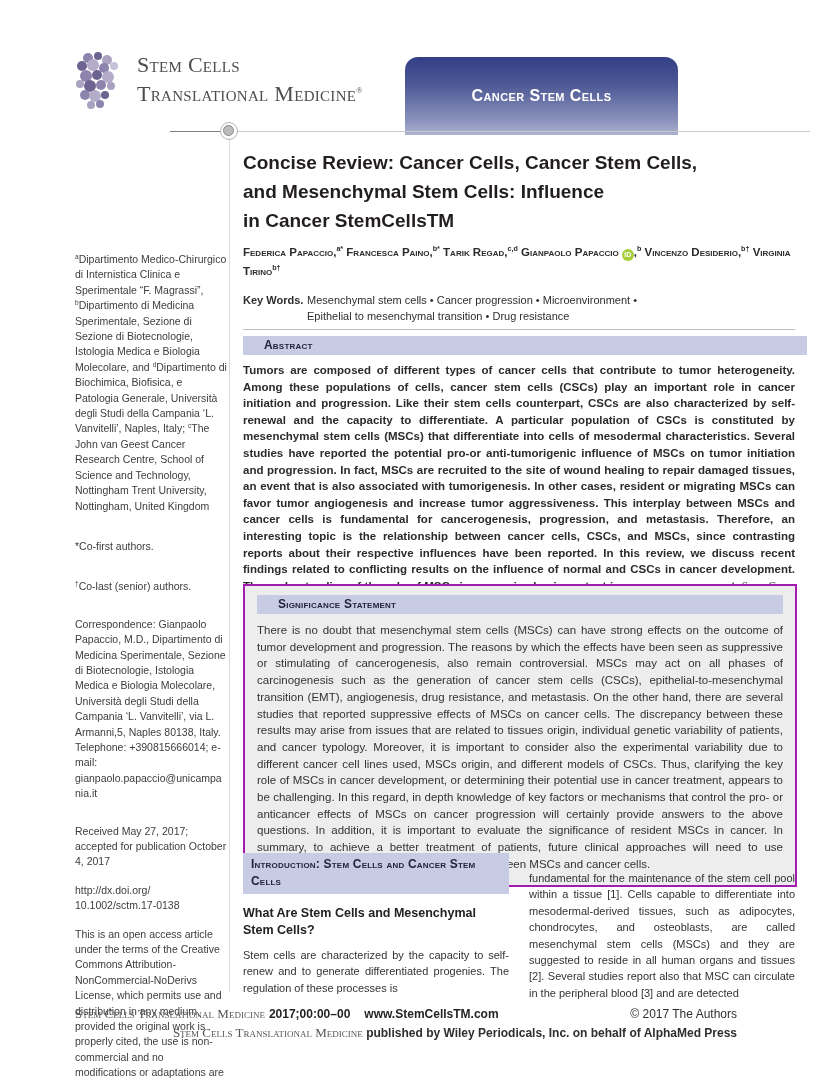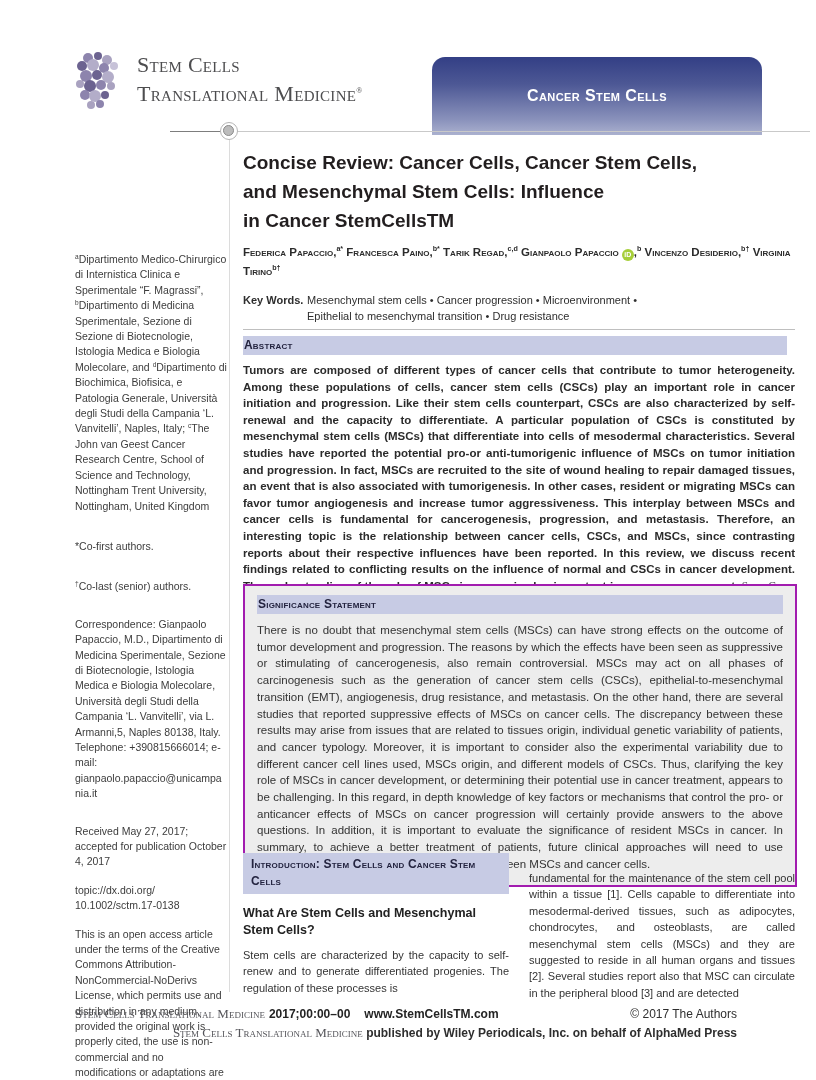--- a/index.html
+++ b/index.html
@@ -5,24 +5,24 @@
   html,body{margin:0;padding:0;background:#ffffff;}
   .page{position:relative;width:816px;height:1080px;background:#fff;overflow:hidden;
         font-family:"Liberation Sans",sans-serif;color:#231f20;}
   sup{font-size:0.62em;line-height:0;}
 
   
   .logo{position:absolute;left:74px;top:50px;display:flex;gap:13px;}
   .logo-text{font-family:"Liberation Serif",serif;color:#4d4d4f;font-variant:small-caps;
              line-height:26px;font-size:22px;letter-spacing:0.3px;padding-top:2px;}
   .logo-text .reg{font-size:8px;vertical-align:super;font-variant:normal;}
-  .banner{position:absolute;left:405px;top:57px;width:330px;height:78px;
+  .banner{position:absolute;left:405px;top:57px;width:273px;height:78px;
           border-radius:13px 13px 0 0;
           background:linear-gradient(180deg,#333f85 0%,#4d5895 35%,#8991bb 80%,#abb1cf 100%);
-          display:flex;align-items:center;justify-content:center;margin-left:27px;}
+          display:flex;align-items:center;justify-content:center;}
   .banner-label{color:#ffffff;font-weight:700;font-variant:small-caps;font-size:16px;letter-spacing:0.4px;}
   .rule-dark{position:absolute;left:170px;top:131px;width:60px;height:1px;background:#7d7d7d;}
   .rule-light{position:absolute;left:230px;top:131px;width:580px;height:1px;background:#c9c9c9;}
   .divider-v{position:absolute;left:229px;top:132px;width:1px;height:860px;background:#dcdcdc;}
   .ornament{position:absolute;left:220px;top:122px;width:16px;height:16px;border:1px solid #b5b5b5;
             border-radius:50%;background:#fff;}
   .ornament::after{content:"";position:absolute;left:2px;top:2px;width:9px;height:9px;
             border-radius:50%;background:#bcbcbc;border:1px solid #8a8a8a;}
 
   
@@ -40,21 +40,21 @@
            line-height:19px;color:#2b2b2b;}
   .authors .sc{font-variant:small-caps;text-align:center;}
   .orcid{display:inline-block;width:12px;height:12px;border-radius:50%;background:#a6ce39;
          color:#fff;font-size:7px;font-weight:700;text-align:center;line-height:12px;
          vertical-align:-1px;margin-left:3px;}
   .keywords{position:absolute;top:146px;left:0;display:flex;font-size:11px;line-height:16px;color:#2e2e2e;}
   .kw-label{font-weight:700;width:64px;flex:none;}
   .kw-text{width:376px;}
   .hr{position:absolute;top:183px;left:0;width:552px;height:1px;background:#bfbfbf;}
   .bar{background:#c7cbe4;color:#23233f;font-weight:700;font-variant:small-caps;
-       font-size:12px;letter-spacing:0.2px;padding:2px 9px 3px 1px;}
+       font-size:12px;letter-spacing:0.2px;padding:2px 9px 3px 21px;}
   .abstract-bar{position:absolute;top:190px;left:0;width:534px;}
   .abstract-text{position:absolute;top:216px;left:0;width:552px;text-align:justify;
                  font-weight:700;font-size:11.5px;line-height:16.6px;color:#2b2b2b;}
   .journal-sc{font-family:"Liberation Serif",serif;font-variant:small-caps;font-weight:400;color:#55555a;}
   .cit-ref{font-family:"Liberation Serif",serif;font-style:italic;font-weight:400;color:#2b2b2b;}
   .sig-box{position:absolute;top:438px;left:0;width:526px;border:2px solid #a21caf;
            background:#ededed;padding:9px 12px 12px 12px;}
   .sig-text{margin-top:8px;text-align:justify;font-size:11.5px;line-height:16.7px;color:#333;}
   .col-left{position:absolute;top:707px;left:0;width:266px;}
   .col-right{position:absolute;top:722px;left:286px;width:266px;}
@@ -118,21 +118,21 @@
   <div class="ornament"></div>
 
   <div class="sidebar">
     <p class="side-block"><sup>a</sup>Dipartimento Medico-Chirurgico di Internistica Clinica e Sperimentale “F. Magrassi”, <sup>b</sup>Dipartimento di Medicina Sperimentale, Sezione di Sezione di Biotecnologie, Istologia Medica e Biologia Molecolare, and <sup>d</sup>Dipartimento di Biochimica, Biofisica, e Patologia Generale, Università degli Studi della Campania ‘L. Vanvitelli’, Naples, Italy; <sup>c</sup>The John van Geest Cancer Research Centre, School of Science and Technology, Nottingham Trent University, Nottingham, United Kingdom</p>
     <div class="gap">
         <p class="side-block">*Co-first authors.</p>
         <p class="side-block"><sup>†</sup>Co-last (senior) authors.</p>
       </div>
     <p class="side-block gap">Correspondence: Gianpaolo Papaccio, M.D., Dipartimento di Medicina Sperimentale, Sezione di Biotecnologie, Istologia Medica e Biologia Molecolare, Università degli Studi della Campania ‘L. Vanvitelli’, via L. Armanni,5, Naples 80138, Italy. Telephone: +390815666014; e-mail: gianpaolo.papaccio@unicampania.it</p>
     <p class="side-block">Received May 27, 2017; accepted for publication October 4, 2017</p>
-    <p class="side-block"><span>topic://dx.doi.org/</span><br><span>10.1002/sctm.17-0138</span></p>
+    <p class="side-block"><span>http://dx.doi.org/</span><br><span>10.1002/sctm.17-0138</span></p>
     <p class="side-block">This is an open access article under the terms of the Creative Commons Attribution-NonCommercial-NoDerivs License, which permits use and distribution in any medium, provided the original work is properly cited, the use is non-commercial and no modifications or adaptations are made.</p>
   </div>
 
   <div class="main">
 
     <div class="title">
         <div>Concise Review: Cancer Cells, Cancer Stem Cells,</div>
         <div>and Mesenchymal Stem Cells: Influence</div>
         <div>in Cancer StemCellsTM</div>
       </div>

